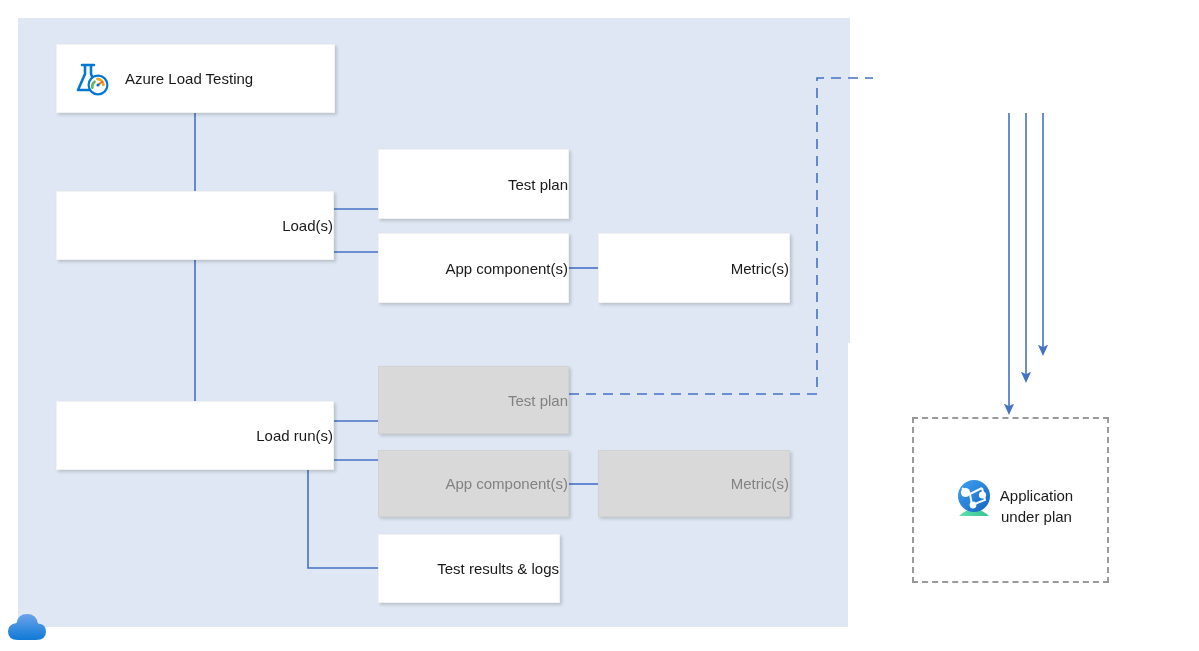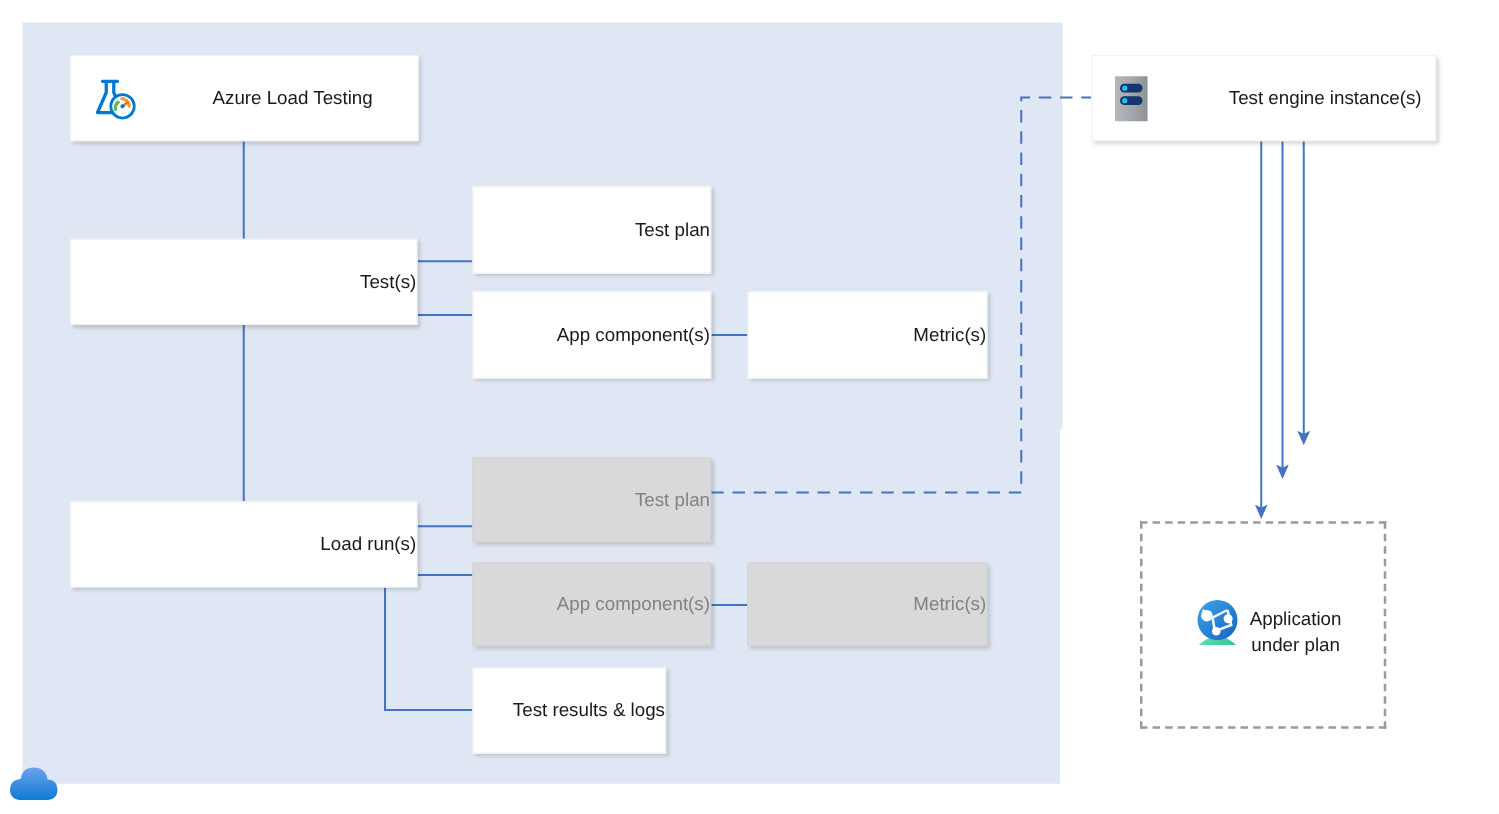--- a/index.html
+++ b/index.html
@@ -54,21 +54,20 @@
     border: 1px solid #f2f2f2;
   }
   .node.gray {
     background: #d9d9d9;
     border: 1px solid #d2d2d2;
     color: #828282;
   }
   .node.with-icon {
     justify-content: flex-start;
     padding-left: 14px;
-    gap: 45px;
   }
   .node .label {
     white-space: nowrap;
   }
   .node.with-icon .label {
     margin-left: 16px;
   }
   .dashed-zone {
     position: absolute;
     left: 912px;
@@ -148,21 +147,21 @@
         <path d="M21.3 27.6 a6.4 6.4 0 0 1 2.3 -5.9" fill="none" stroke="#5bb85b" stroke-width="2.6" stroke-linecap="round"></path>
         <path d="M26.4 18.9 a6.4 6.4 0 0 1 6 6 " fill="none" stroke="#f2a227" stroke-width="2.6" stroke-linecap="round"></path>
         <path d="M27 25 L31.2 21.8" stroke="#e8721c" stroke-width="2" stroke-linecap="round"></path>
         <circle cx="27" cy="25" r="1.6" fill="#0078d4"></circle>
       </svg>
     </span>
     <span class="label">Azure Load Testing</span>
   </div>
 
   <div class="node" style="left:56px; top:191px; width:278px; height:69px;">
-    <span class="label">Test(s)</span>
+    <span class="label">Load(s)</span>
   </div>
 
   <div class="node" style="left:378px; top:149px; width:191px; height:70px;">
     <span class="label">Test plan</span>
   </div>
 
   <div class="node" style="left:378px; top:233px; width:191px; height:70px;">
     <span class="label">App component(s)</span>
   </div>
 
@@ -179,43 +178,24 @@
   </div>
 
   <div class="node gray" style="left:378px; top:450px; width:191px; height:67px;">
     <span class="label">App component(s)</span>
   </div>
 
   <div class="node gray" style="left:598px; top:450px; width:192px; height:67px;">
     <span class="label">Metric(s)</span>
   </div>
 
-  <div class="node" style="left:378px; top:534px; width:155px; height:69px;">
+  <div class="node" style="left:378px; top:534px; width:182px; height:69px;">
     <span class="label">Test results &amp; logs</span>
   </div>
 
-  <div class="node with-icon" style="left:873px; top:44px; width:276px; height:69px;">
-    <span class="icon-engine">
-      <svg viewBox="0 0 34 40" width="34" height="40">
-        <defs>
-          <linearGradient id="engGrad" x1="0" y1="0" x2="1" y2="0">
-            <stop offset="0%" stop-color="#b4b8bc"></stop>
-            <stop offset="55%" stop-color="#a2a6ab"></stop>
-            <stop offset="100%" stop-color="#8d9196"></stop>
-          </linearGradient>
-        </defs>
-        <rect x="4" y="2" width="26" height="36" fill="url(#engGrad)"></rect>
-        <rect x="8" y="8" width="18" height="7" rx="3.5" fill="#14366e"></rect>
-        <circle cx="11.8" cy="11.5" r="2.1" fill="#23c0f0"></circle>
-        <rect x="8" y="18" width="18" height="7" rx="3.5" fill="#14366e"></rect>
-        <circle cx="11.8" cy="21.5" r="2.1" fill="#23c0f0"></circle>
-      </svg>
-    </span>
-    <span class="label">Test engine instance(s)</span>
-  </div>
 
   <div class="dashed-zone">
     <span class="icon-app">
       <svg viewBox="0 0 52 52" width="52" height="52">
         <defs>
           <linearGradient id="appGlobe" x1="0" y1="0" x2="1" y2="1">
             <stop offset="0%" stop-color="#3fa3f0"></stop>
             <stop offset="100%" stop-color="#1464c0"></stop>
           </linearGradient>
           <linearGradient id="appBase" x1="0" y1="0" x2="1" y2="0">

